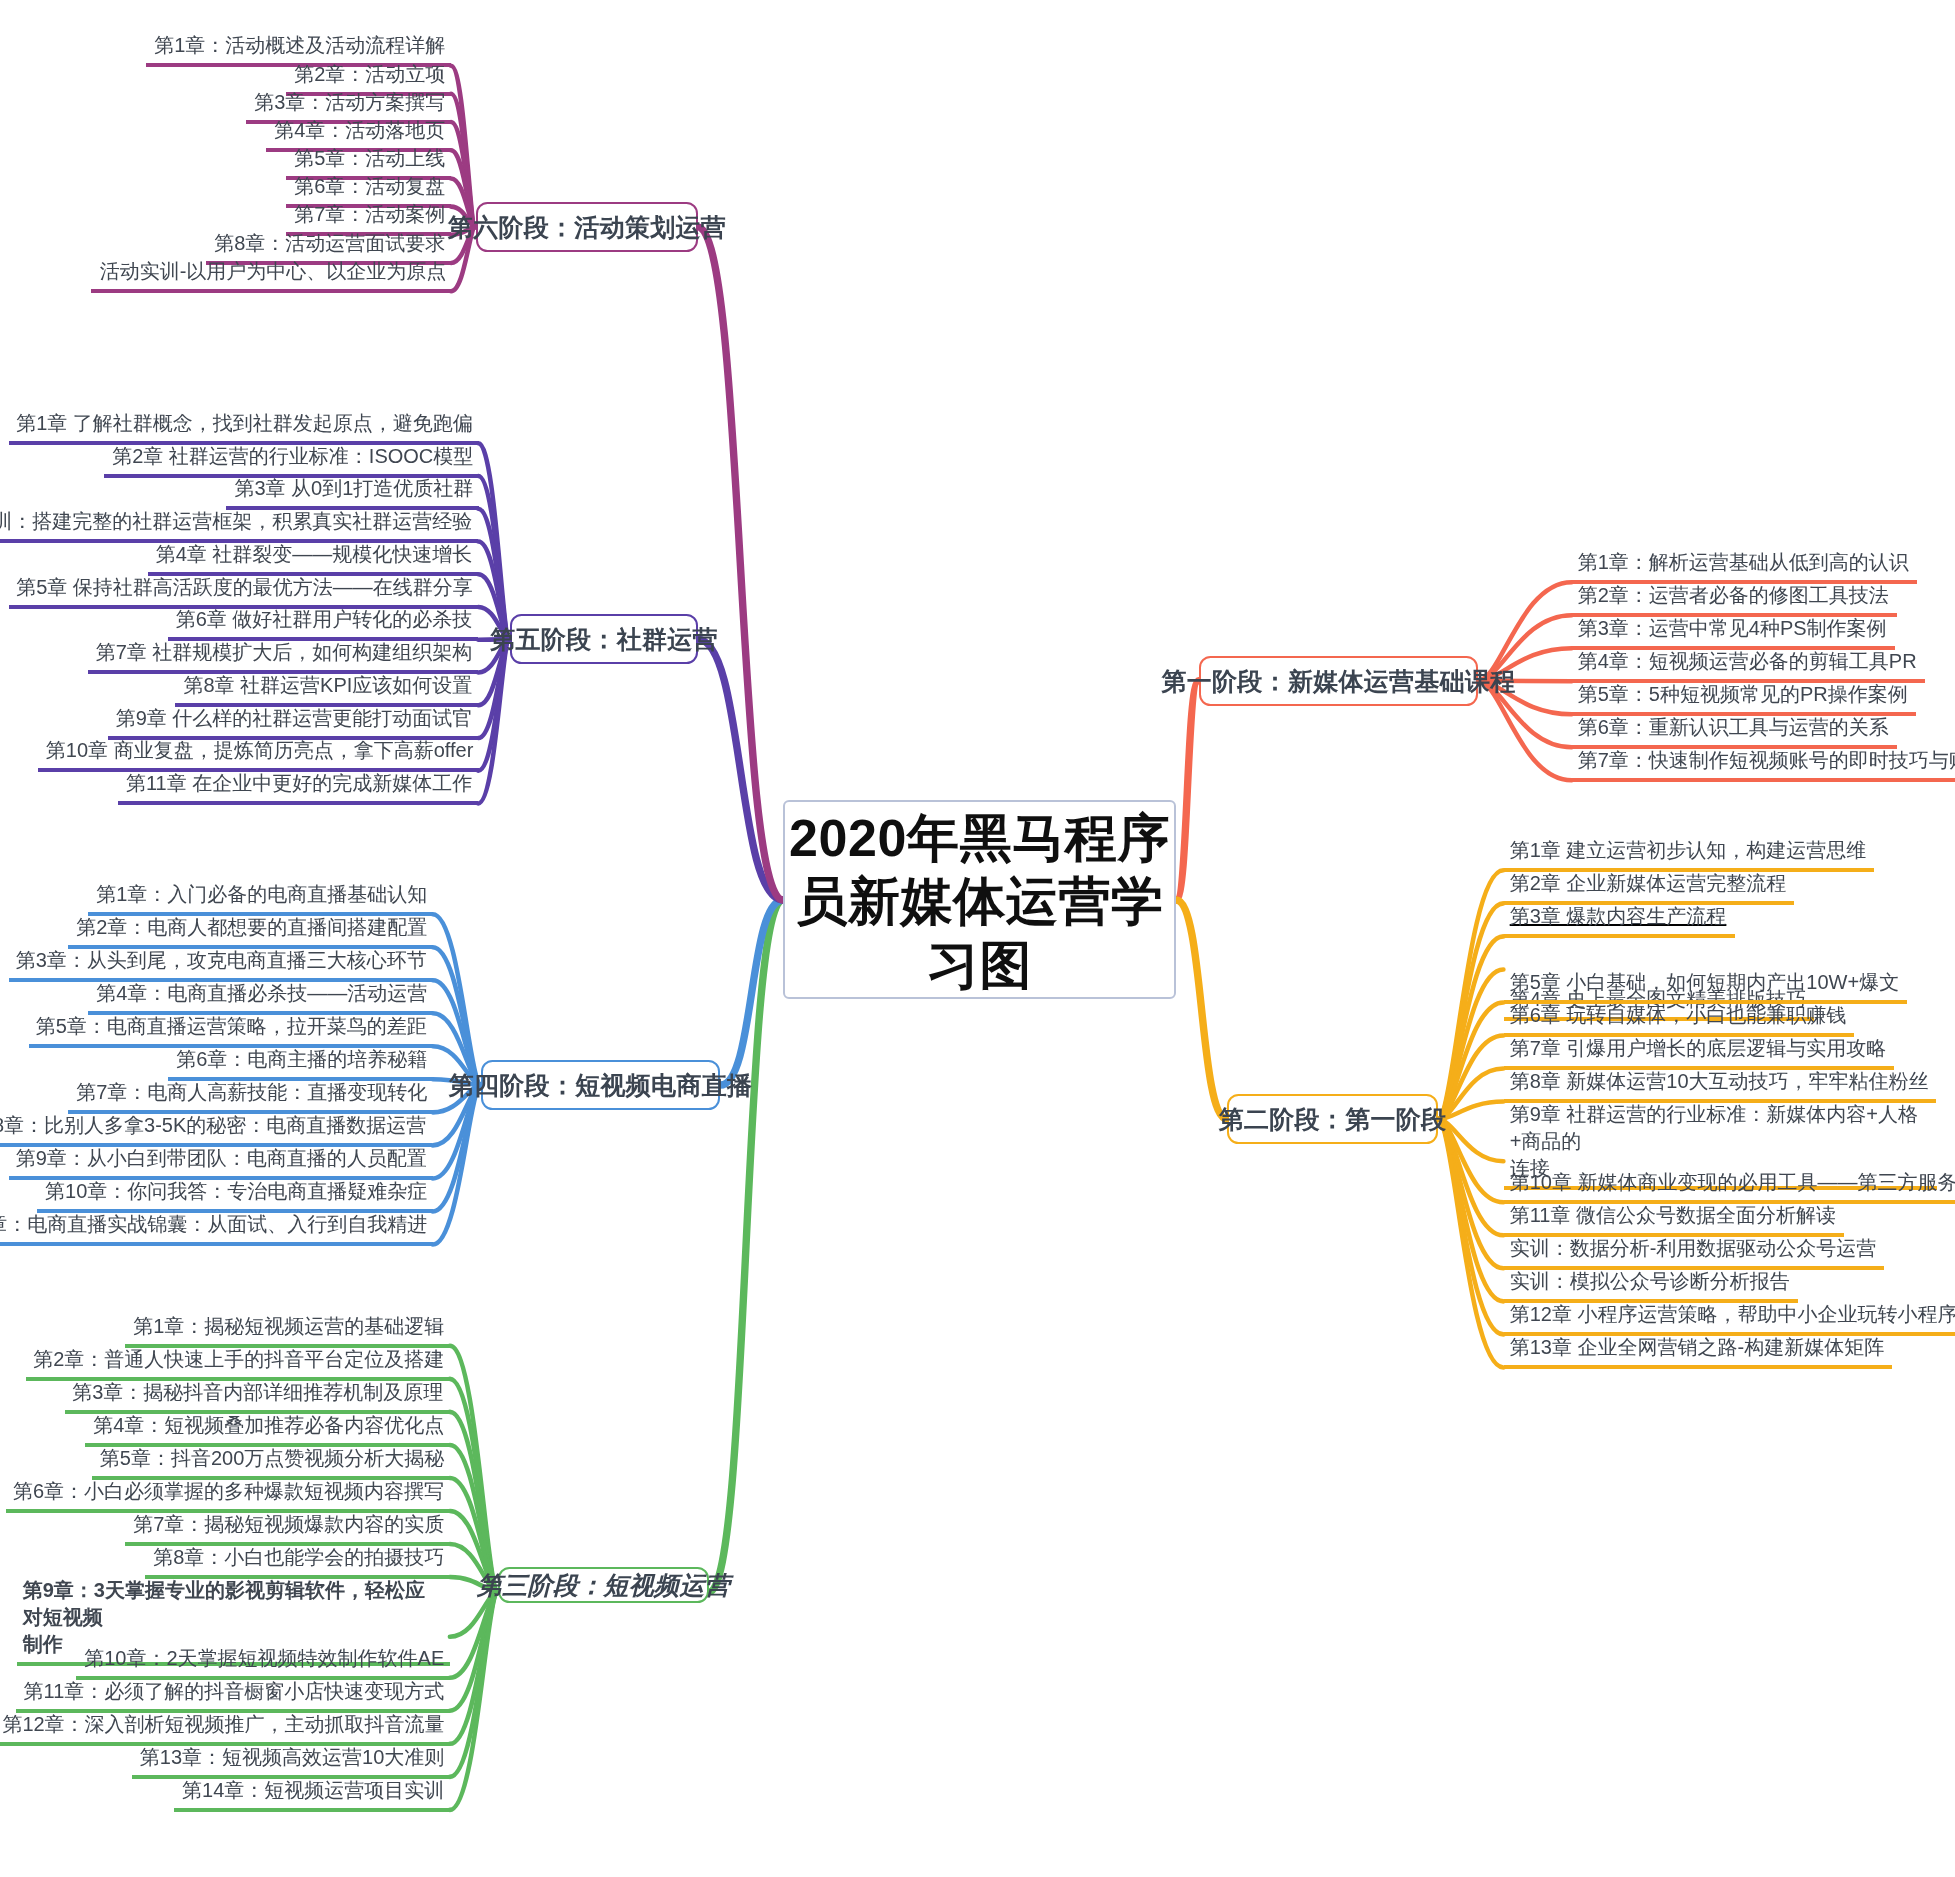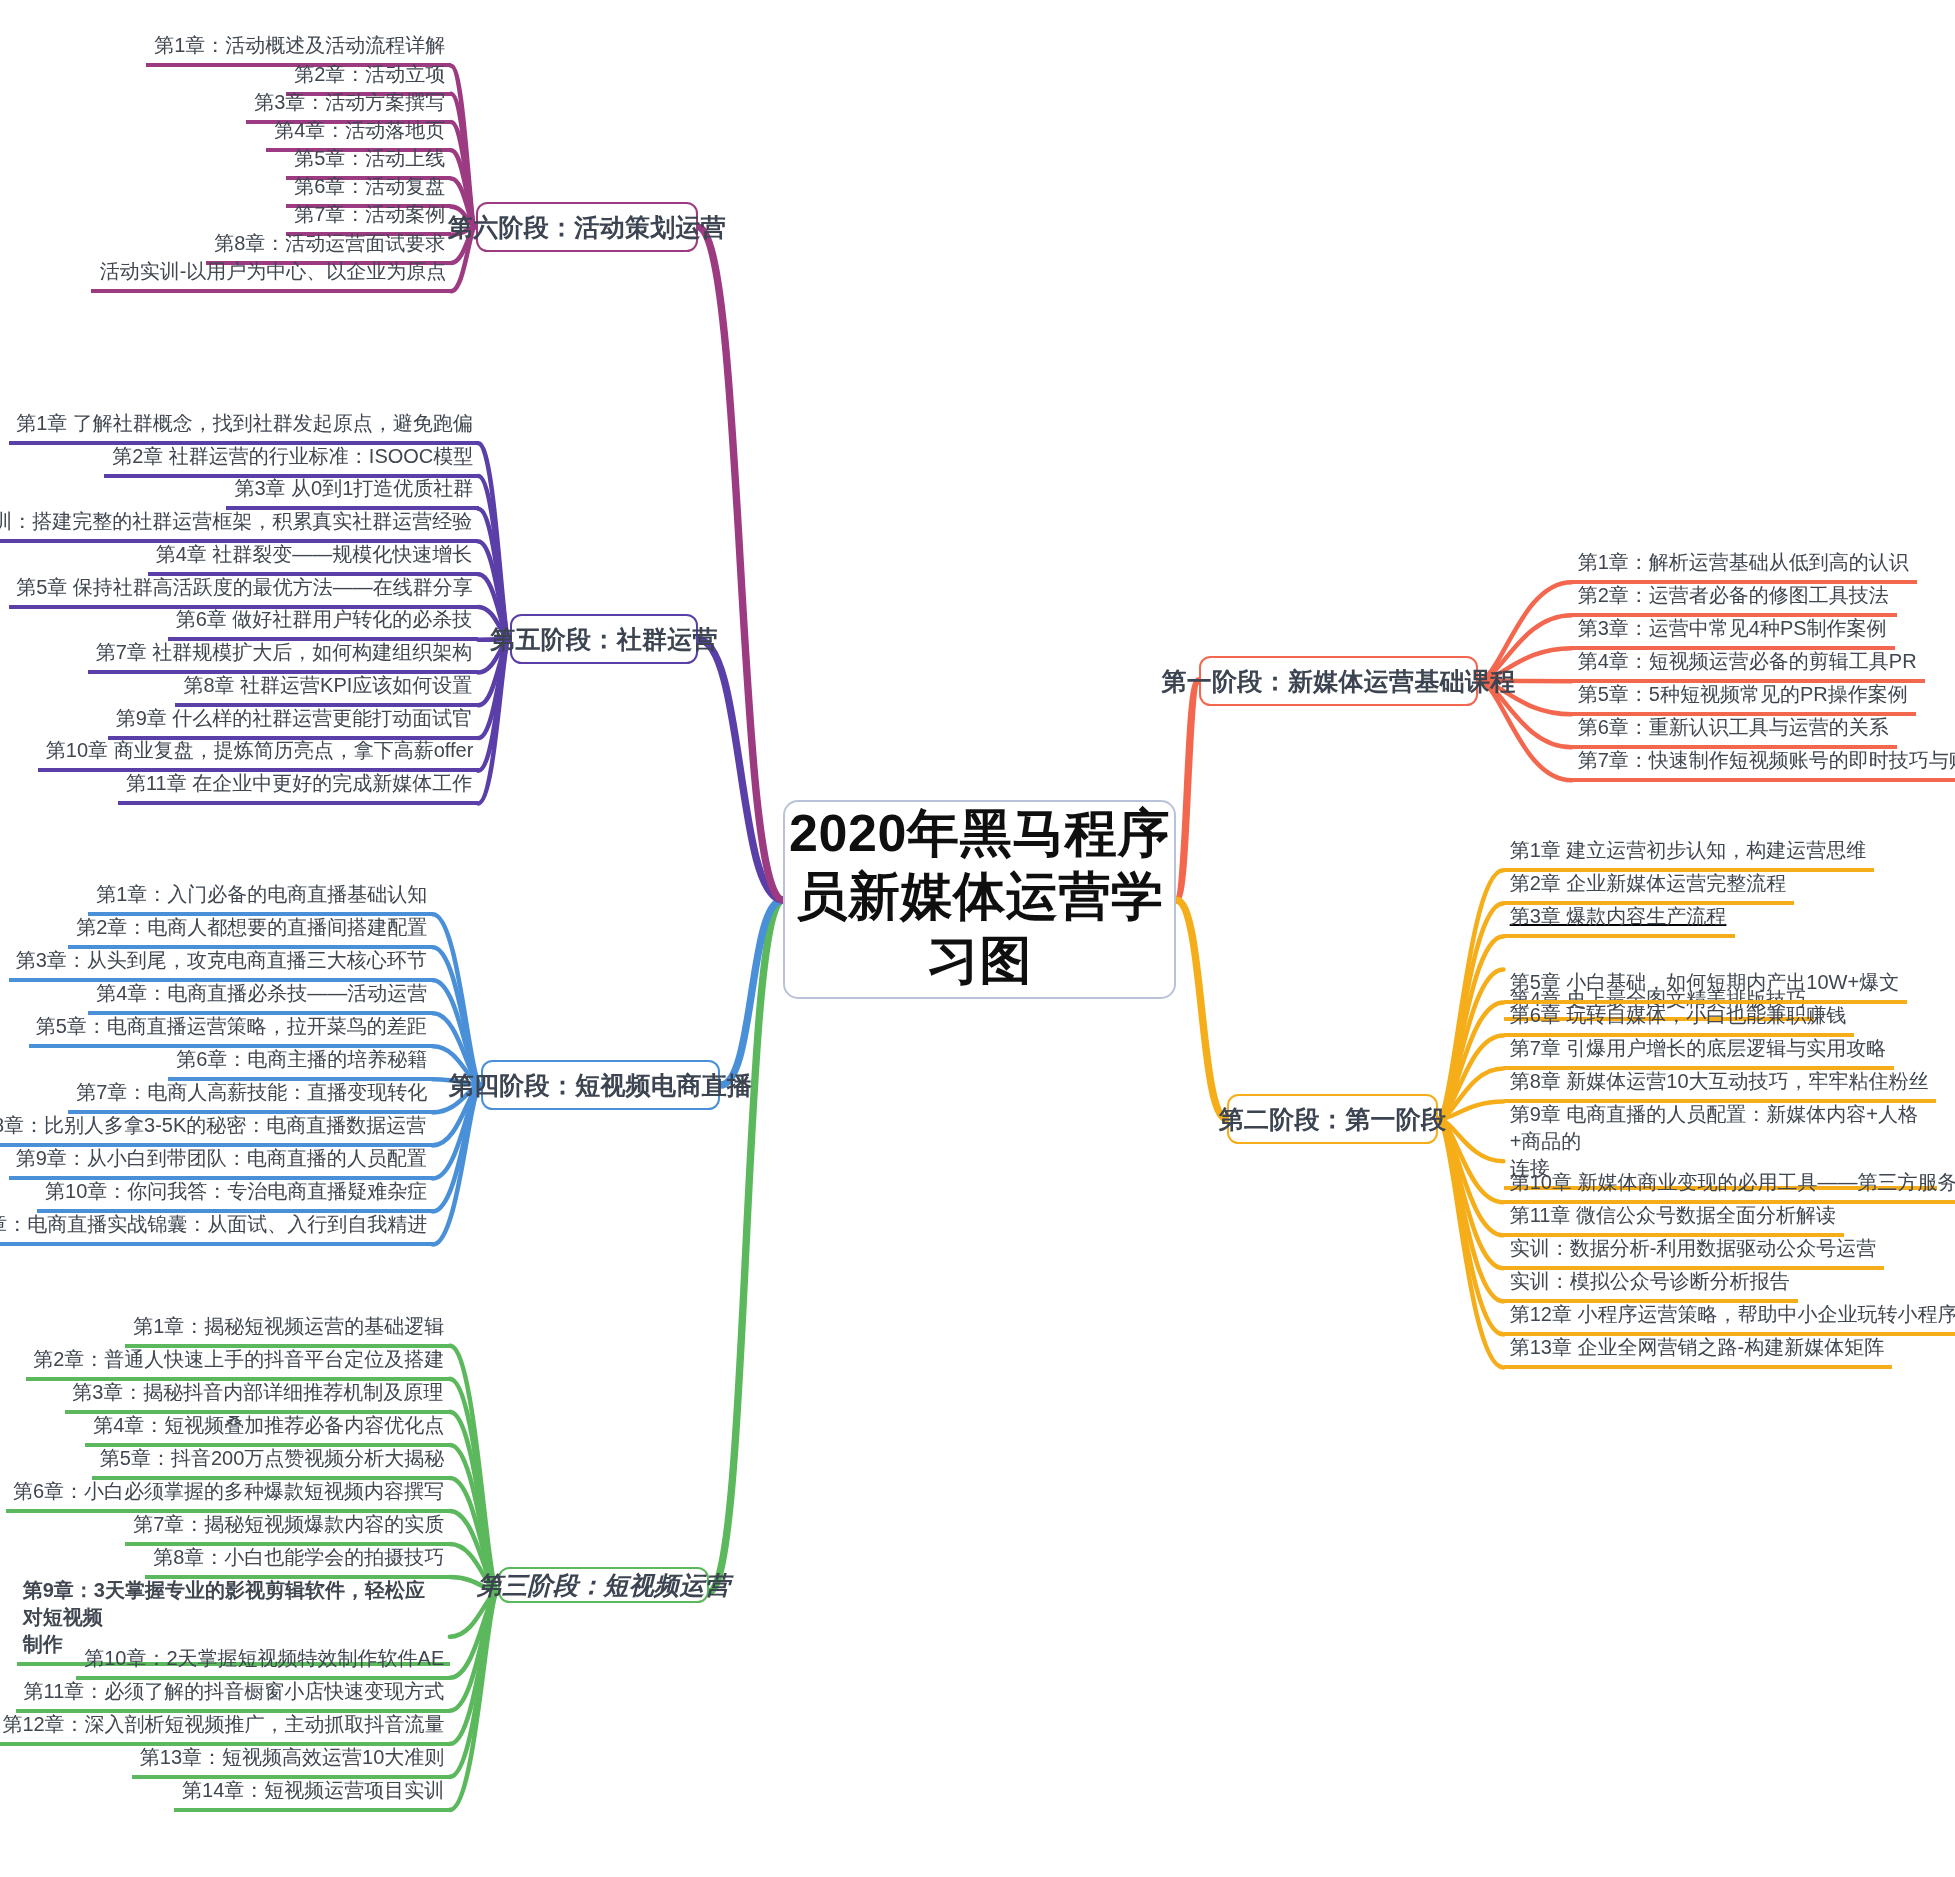--- a/index.html
+++ b/index.html
@@ -13,23 +13,23 @@
   #canvas{position:absolute;inset:0;}
   svg#links{position:absolute;left:0;top:0;width:1955px;height:1878px;pointer-events:none;}
 
   
   .root-node{
     position:absolute;
     left:783px; top:800px;
     width:393px; height:199px;
     box-sizing:border-box;
     border:2.8px solid #b9c2d8;
-    border-radius:15px;
+    border-radius:6px;
     background:#ffffff;
-    display:flex;align-items:flex-start;justify-content:center;
+    display:flex;align-items:flex-end;justify-content:center;
     z-index:5;
   }
   .root-title{
     font-size:52px;
     font-weight:bold;
     line-height:1.22;
     color:#0f0f0f;
     text-align:center;
     letter-spacing:0.6px;
     white-space:pre-line;
@@ -225,21 +225,21 @@
       <div class="leaf right" style="border-bottom-color: rgb(245, 174, 25); width: 350px; top: 1001px; left: 1504px;">
         <span class="leaf-text">第6章 玩转自媒体，小白也能兼职赚钱</span>
       </div>
       <div class="leaf right" style="border-bottom-color: rgb(245, 174, 25); width: 390px; top: 1034px; left: 1504px; justify-content: center;">
         <span class="leaf-text">第7章 引爆用户增长的底层逻辑与实用攻略</span>
       </div>
       <div class="leaf right" style="border-bottom-color: rgb(245, 174, 25); width: 432px; top: 1067px; left: 1504px;">
         <span class="leaf-text">第8章 新媒体运营10大互动技巧，牢牢粘住粉丝</span>
       </div>
       <div class="leaf right wrap" style="border-bottom-color: rgb(245, 174, 25); width: 433px; top: 1100px; left: 1504px;">
-        <span class="leaf-text">第9章 电商直播的人员配置：新媒体内容+人格+商品的
+        <span class="leaf-text">第9章 社群运营的行业标准：新媒体内容+人格+商品的
 连接</span>
       </div>
       <div class="leaf right" style="border-bottom-color: rgb(245, 174, 25); width: 501px; top: 1168px; left: 1504px;">
         <span class="leaf-text">第10章 新媒体商业变现的必用工具——第三方服务平台</span>
       </div>
       <div class="leaf right" style="border-bottom-color: rgb(245, 174, 25); width: 340px; top: 1201px; left: 1504px;">
         <span class="leaf-text">第11章 微信公众号数据全面分析解读</span>
       </div>
       <div class="leaf right" style="border-bottom-color: rgb(245, 174, 25); width: 380px; top: 1234px; left: 1504px;">
         <span class="leaf-text">实训：数据分析-利用数据驱动公众号运营</span>

